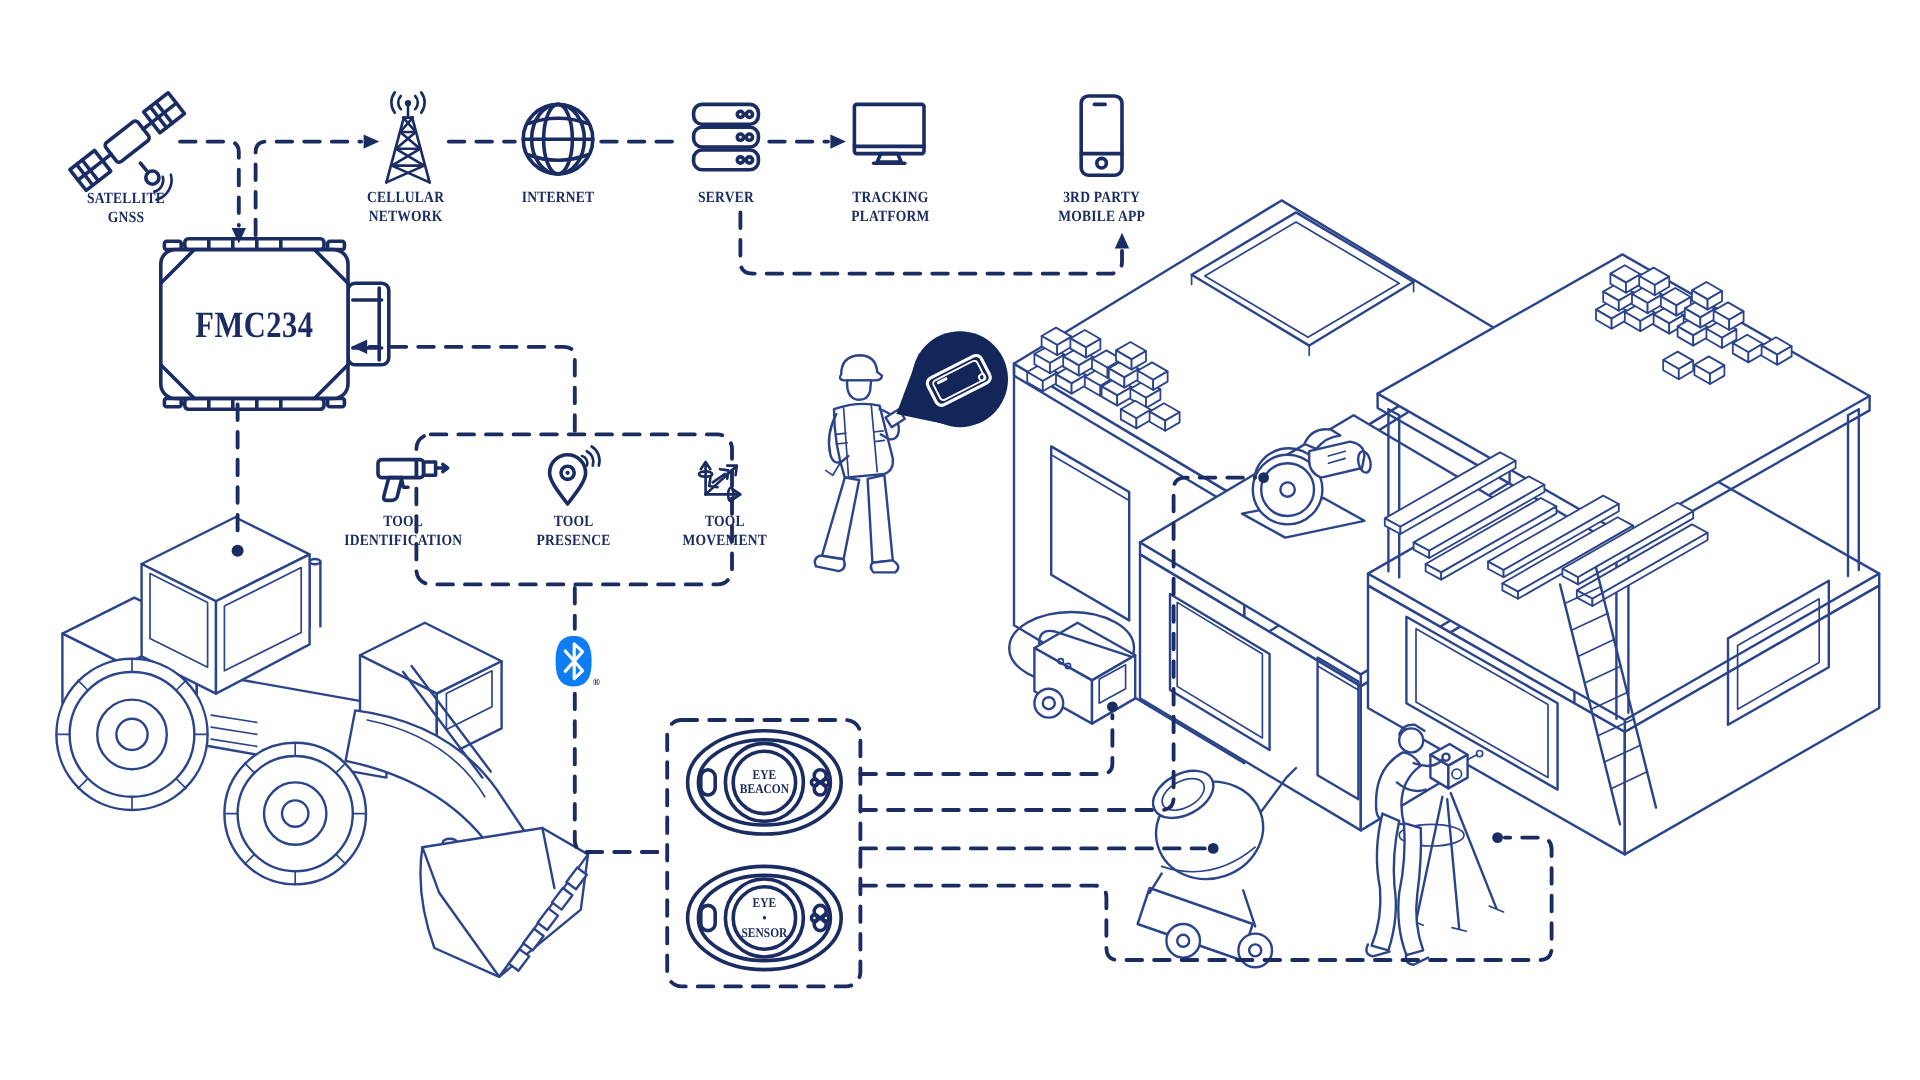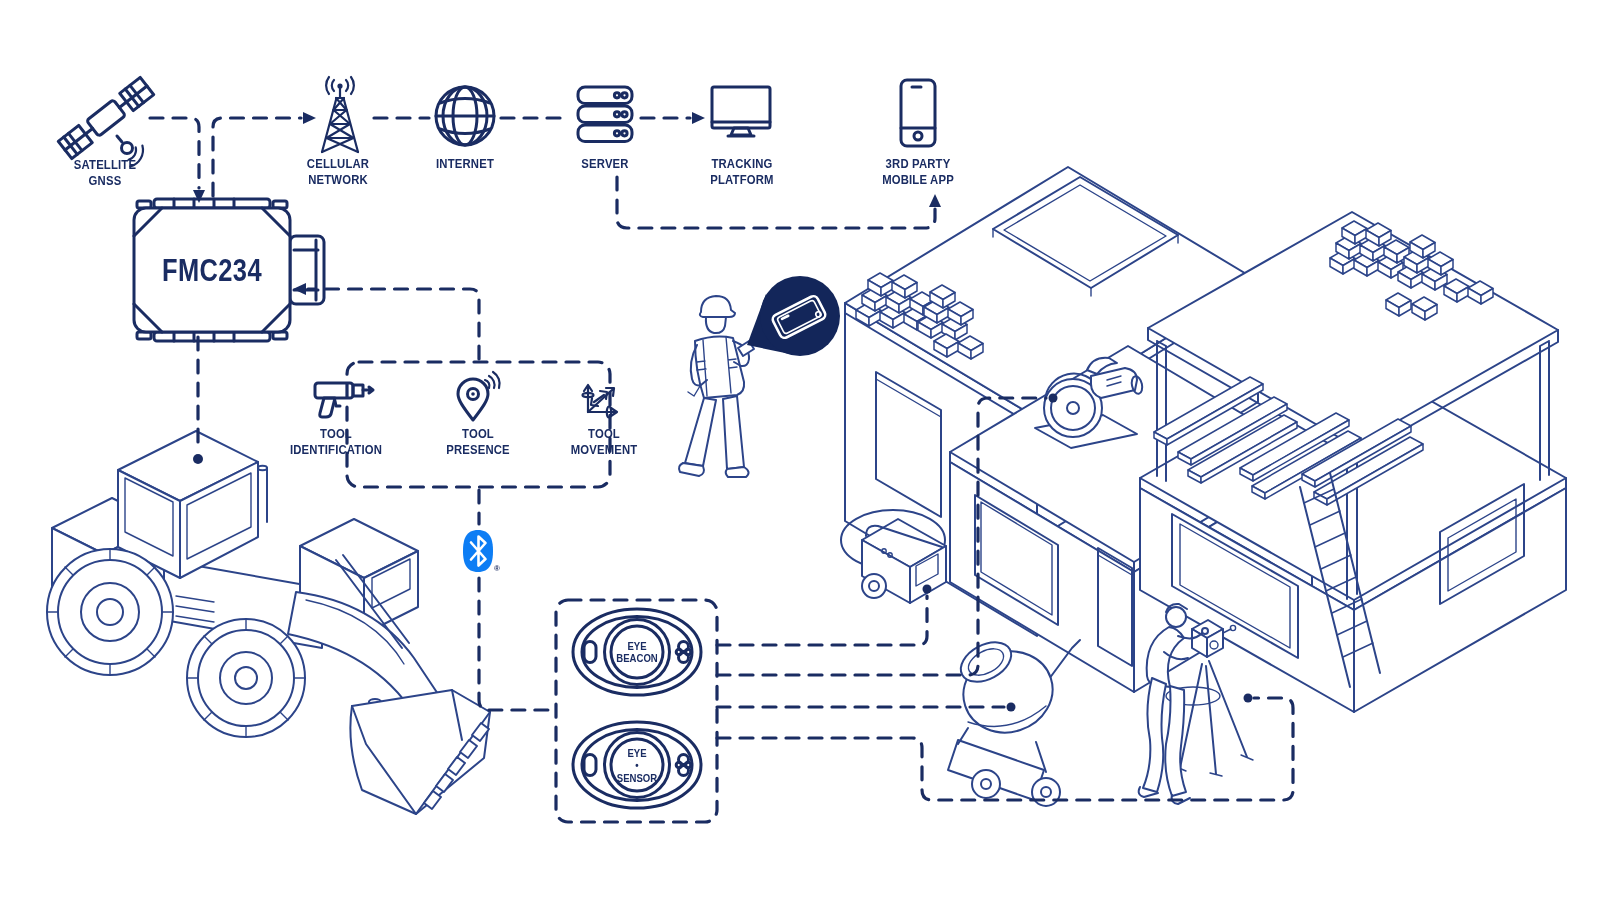--- a/index.html
+++ b/index.html
@@ -1,20 +1,20 @@
 <!DOCTYPE html>
 <html style="--background: #ffffff; --ink: #1a2c62; --line: #2c4489; --pin-fill: #13265a; --bluetooth: #0d7df4;"><head>
 <meta charset="utf-8">
 <style>
   :root{
     --background:#ffffff; --ink:#1a2c62; --line:#2c4489; --pin-fill:#13265a; --bluetooth:#0d7df4;
   }
   html,body{margin:0;padding:0;background:var(--background);}
   #stage{position:relative;width:1600px;height:900px;background:var(--background);overflow:hidden;
-         font-family:Liberation Sans, sans-serif;}
+         font-family:Liberation Serif, serif;}
   svg{position:absolute;left:0;top:0;}
   
   .il{stroke:var(--line);fill:none;stroke-width:2;stroke-linecap:round;stroke-linejoin:round;}
   .ilw{stroke:var(--line);fill:#fff;stroke-width:2;stroke-linecap:round;stroke-linejoin:round;}
   .thin{stroke-width:1.4;}
   .bk{fill:#fff;stroke:var(--line);stroke-width:1.5;stroke-linejoin:round;}
   
   .ic{stroke:var(--ink);fill:none;stroke-width:3;stroke-linecap:round;stroke-linejoin:round;}
   .icw{stroke:var(--ink);fill:#fff;stroke-width:3;stroke-linecap:round;stroke-linejoin:round;}
   .ic2{stroke:var(--ink);fill:none;stroke-width:2.2;stroke-linecap:round;stroke-linejoin:round;}

